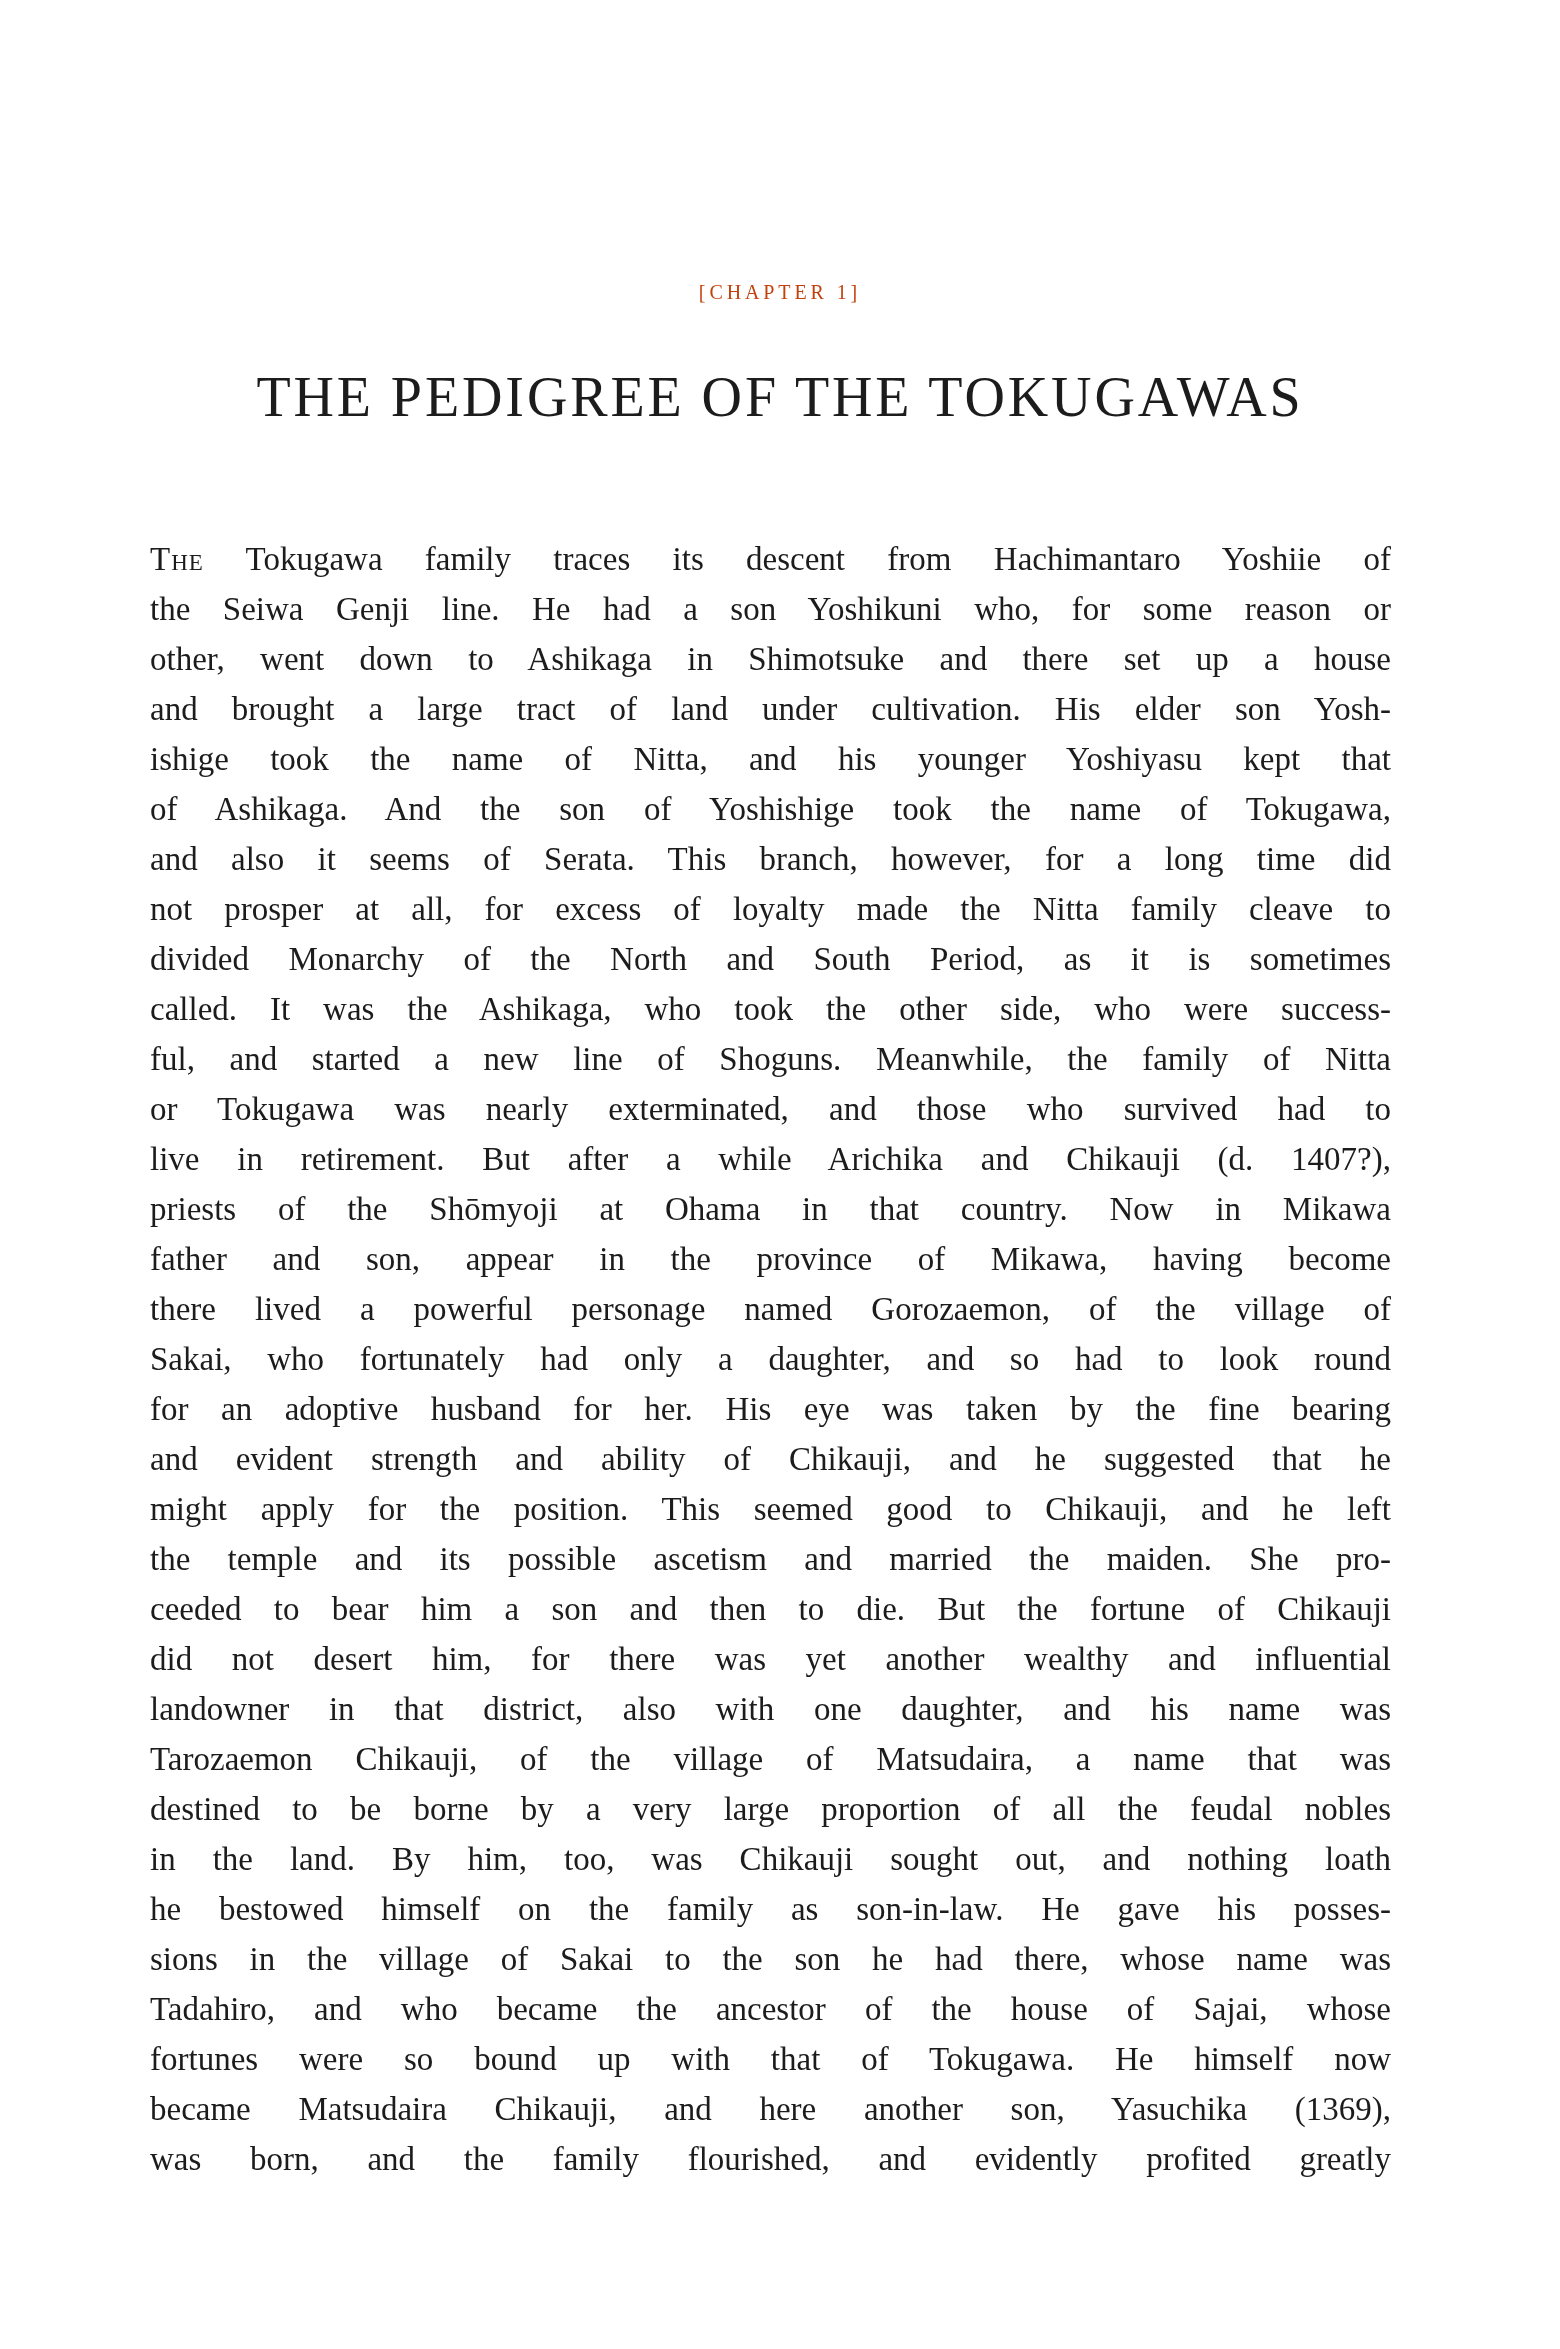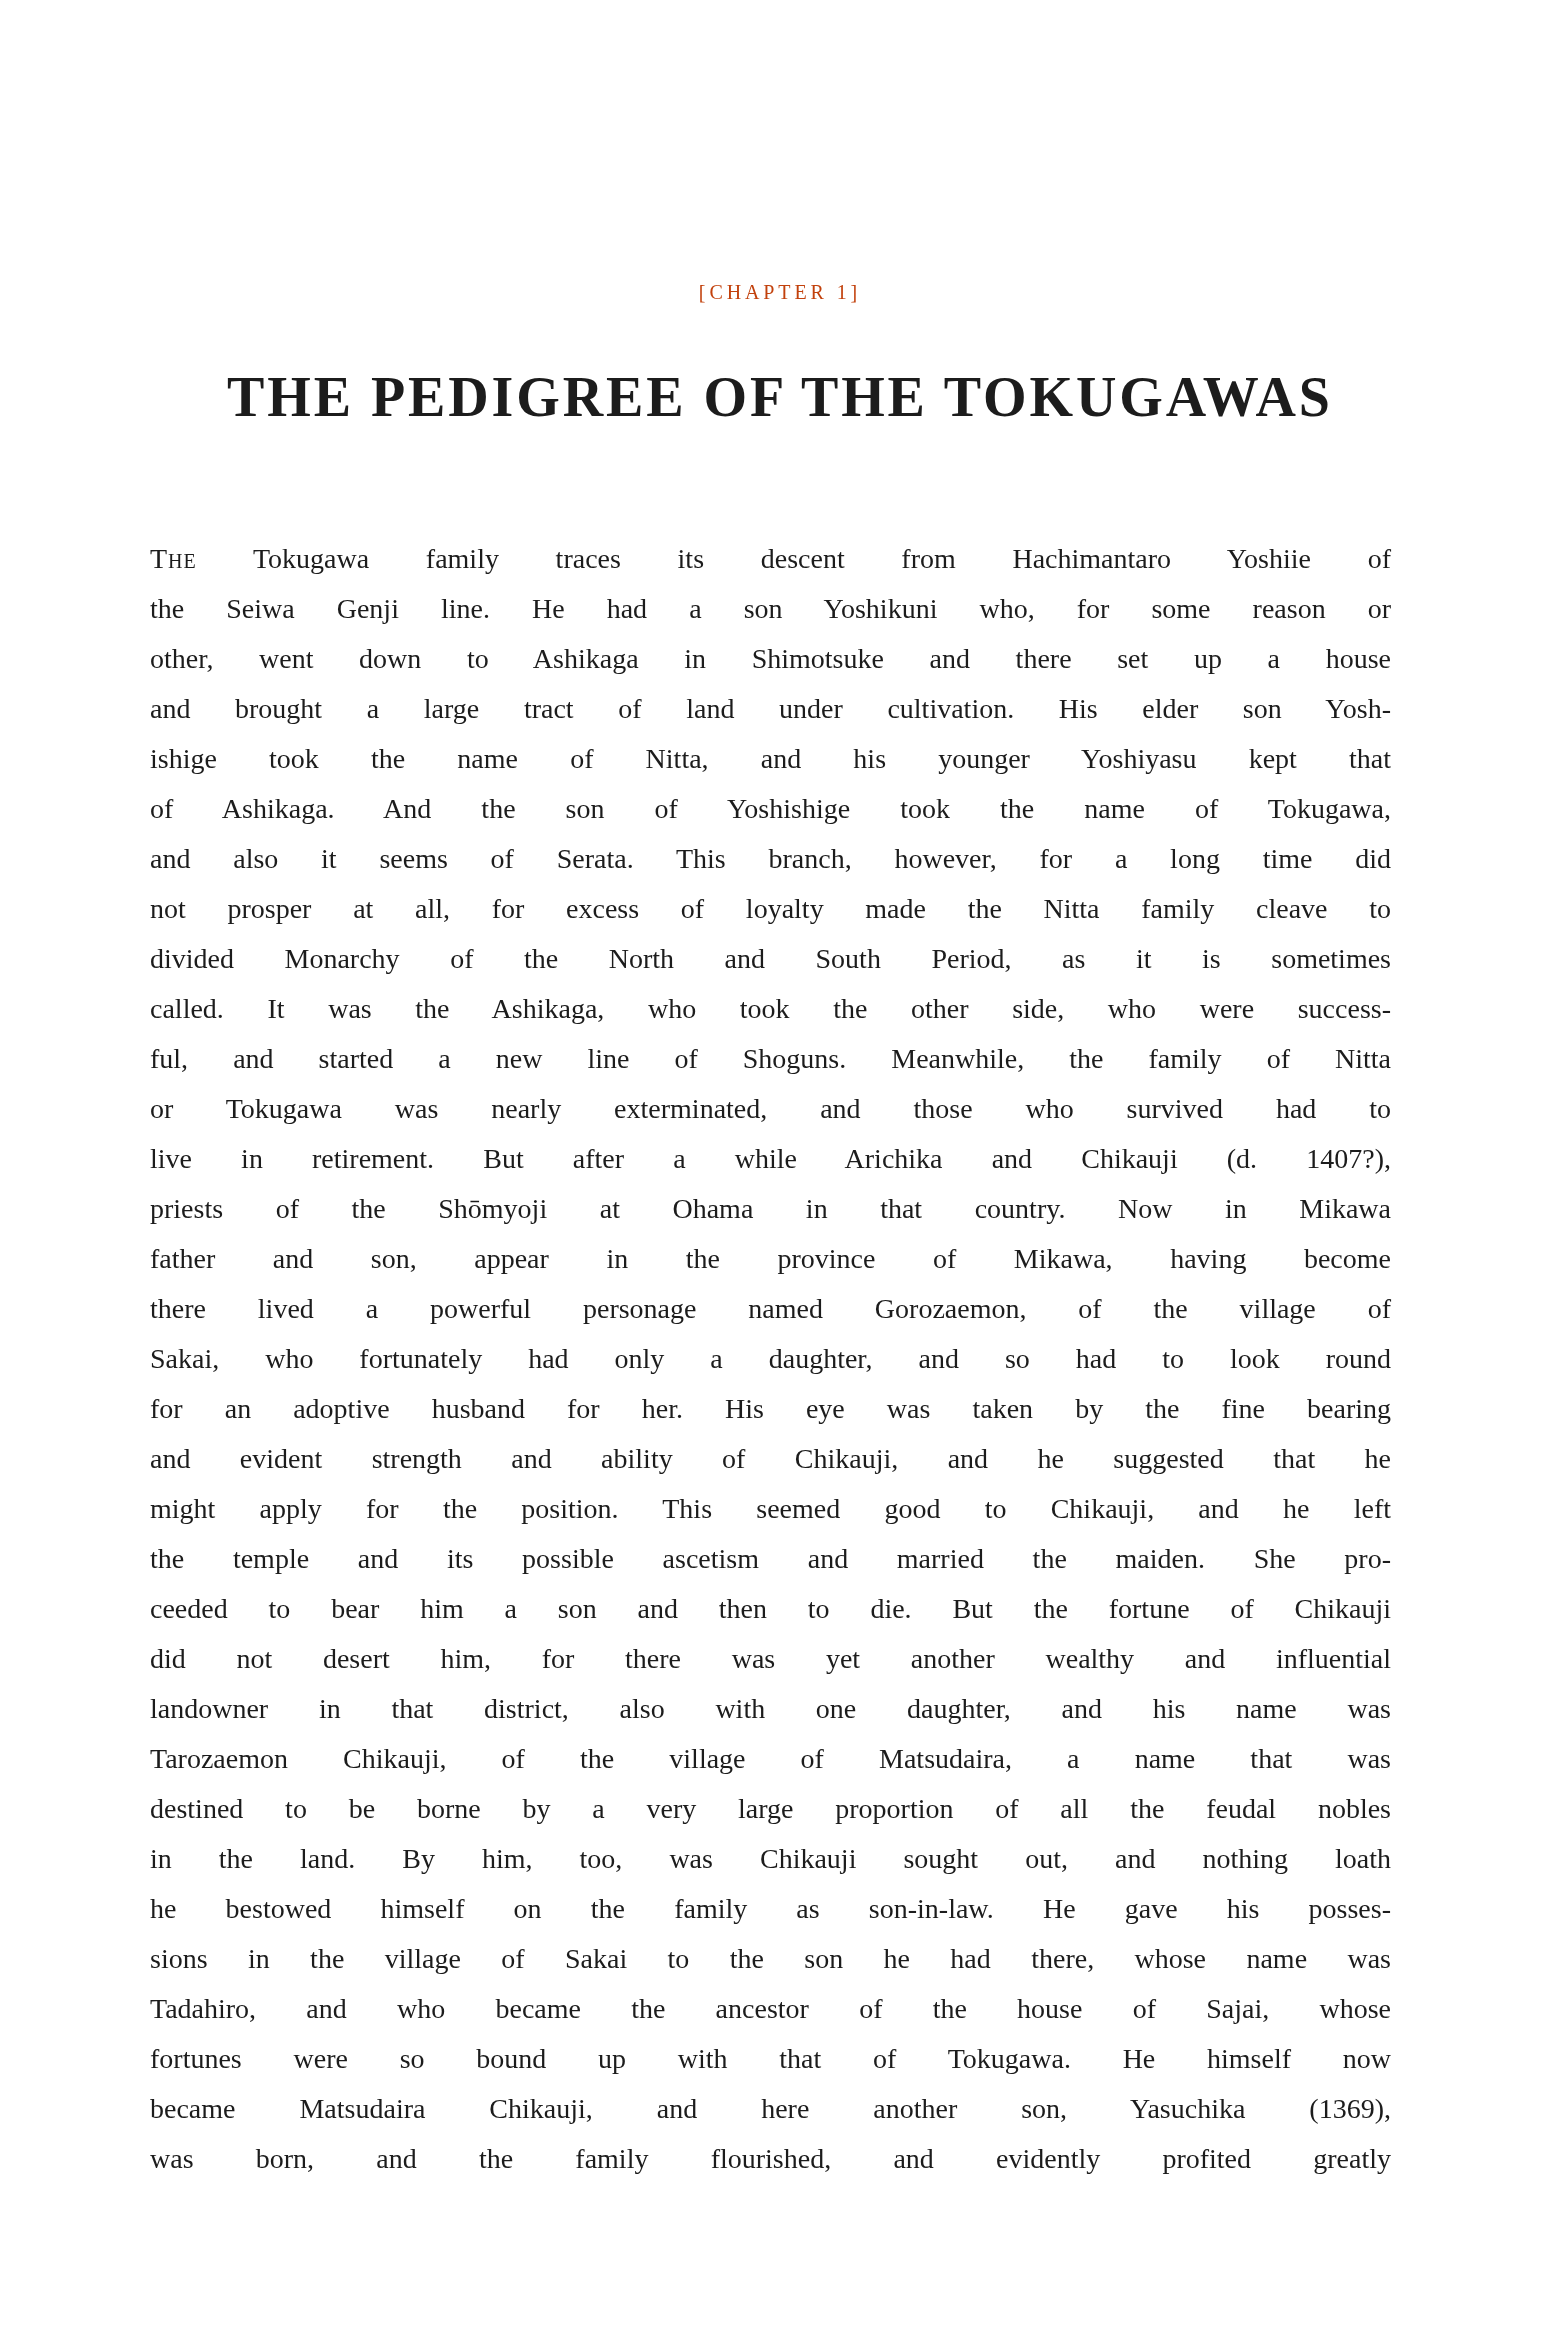--- a/index.html
+++ b/index.html
@@ -29,29 +29,29 @@
   }
   .title {
     position: absolute;
     top: 365px;
     left: 0;
     width: 100%;
     margin: 0;
     text-align: center;
     font-size: 56px;
     letter-spacing: 2.9px;
-    font-weight: bold;
+    font-weight: normal;
     color: #1c1c1c;
   }
   .body {
     position: absolute;
     top: 534px;
     left: 150px;
     width: 1241px;
-    font-size: 28px;
+    font-size: 33px;
     line-height: 50px;
     color: #1c1c1c;
     font-family: Liberation Serif, serif;
   }
   .line {
     text-align: justify;
     text-align-last: justify;
   }
   .lead {
     font-variant: small-caps;

